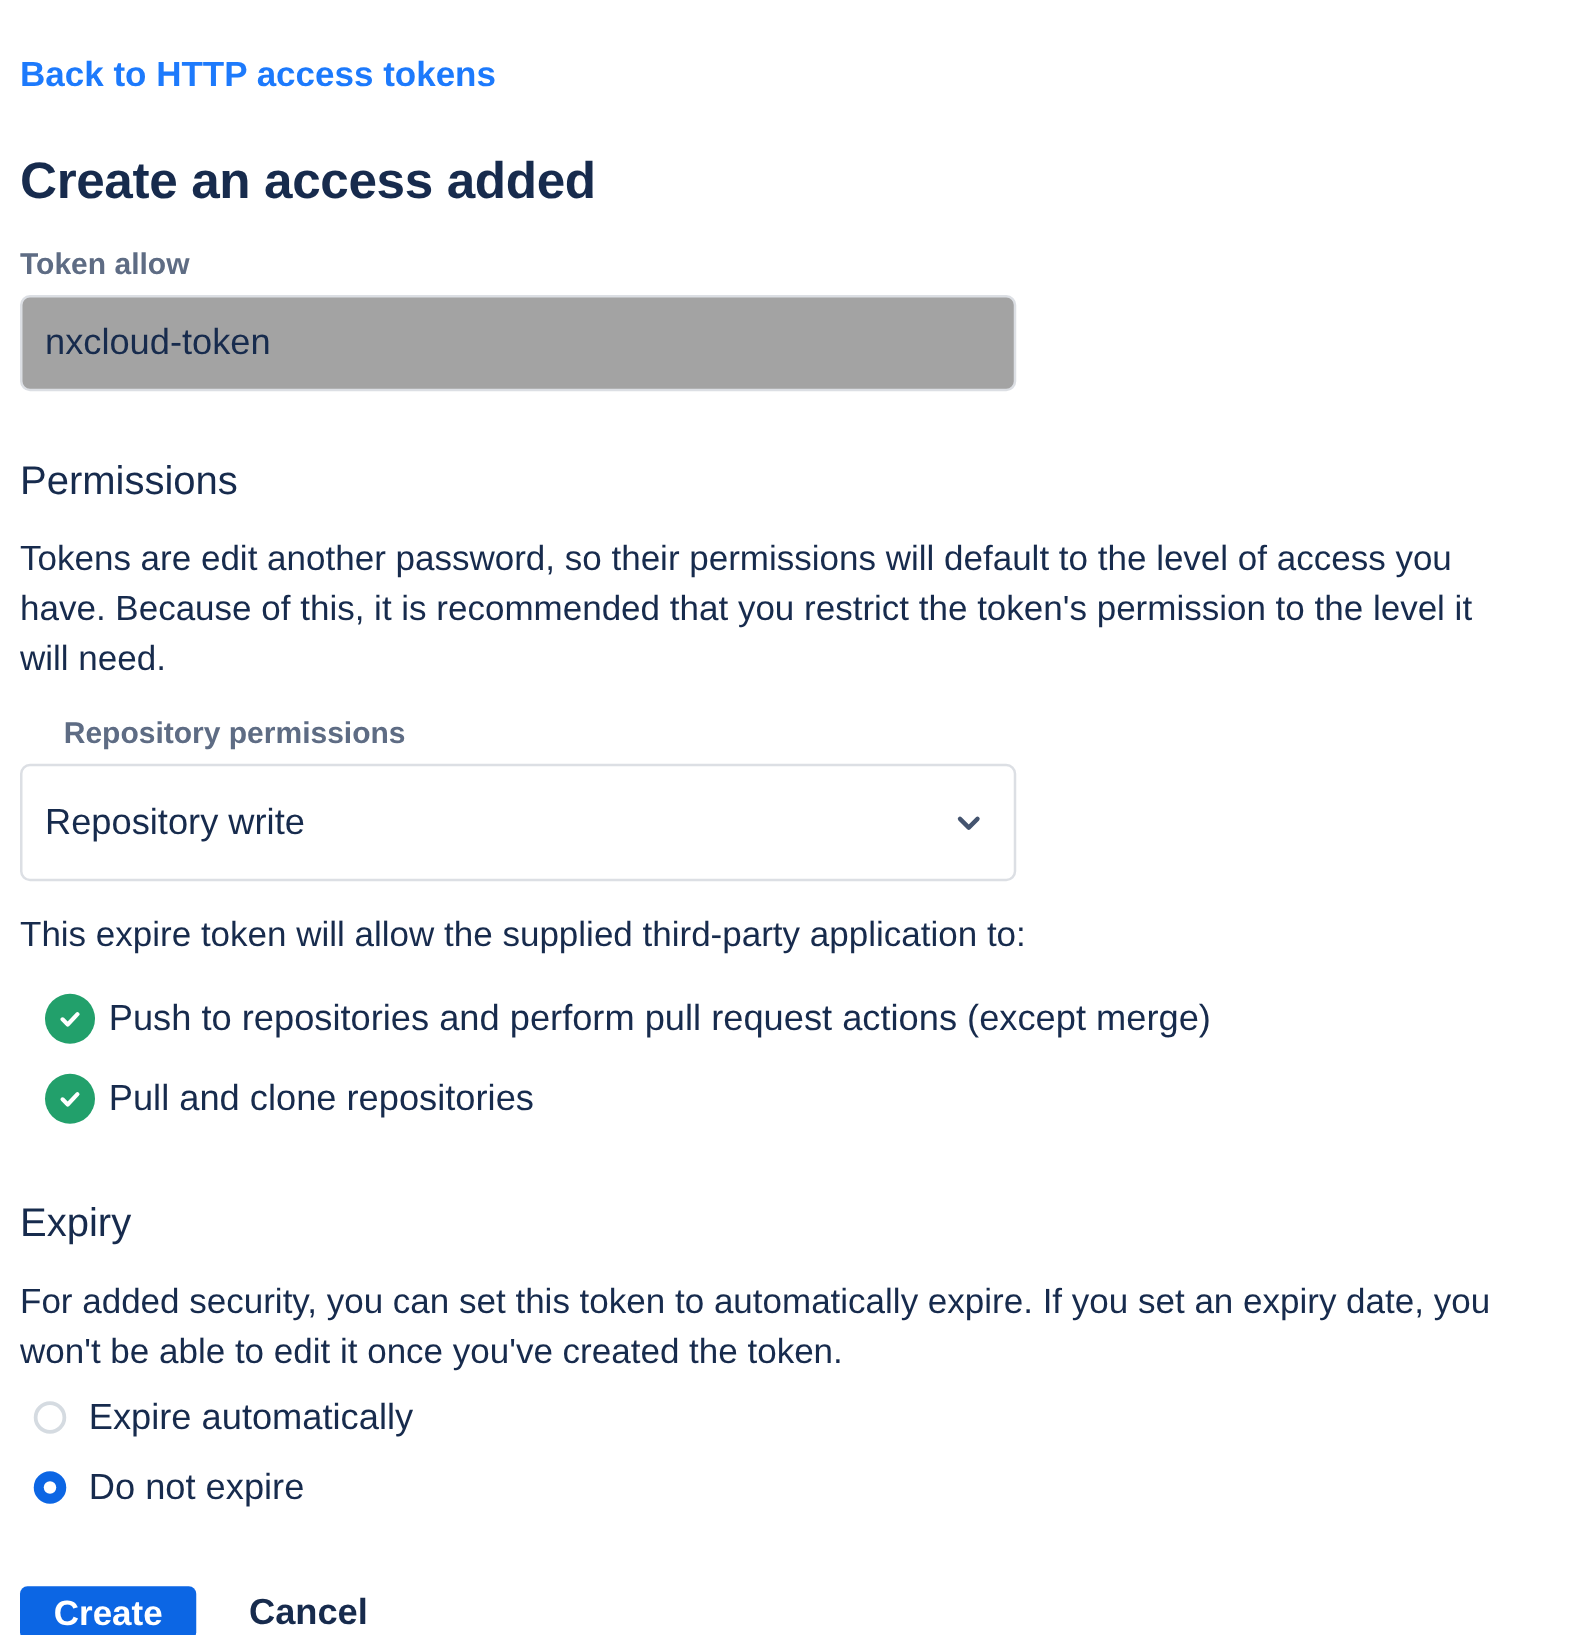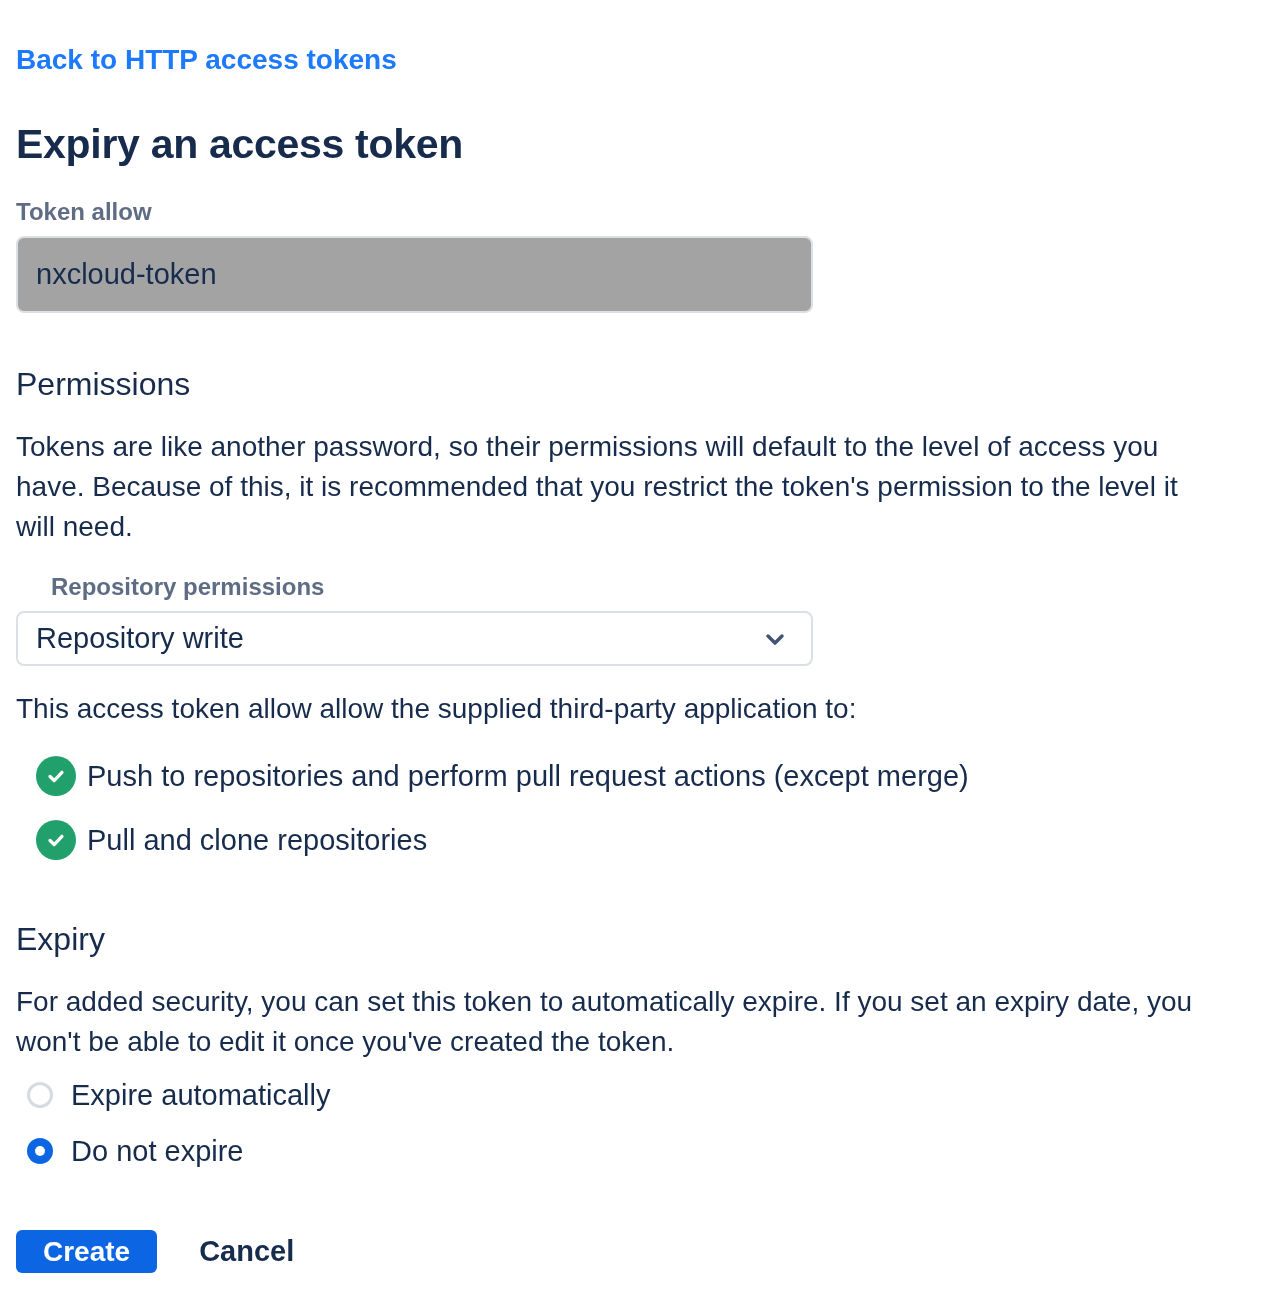--- a/index.html
+++ b/index.html
@@ -66,21 +66,21 @@
     margin: 24px 0 0 0;
     max-width: 1198px;
     font-size: 28px;
     line-height: 40px;
     color: #172B4D;
   }
 
   .select-box {
     margin-top: 10px;
     width: 797px;
-    height: 55px;
+    height: 94px;
     border: 2px solid #DCDFE4;
     border-radius: 8px;
     padding: 0 22px 0 18px;
     display: flex;
     align-items: center;
     justify-content: space-between;
     cursor: pointer;
     background: #ffffff;
   }
   .select-value { font-size: 29px; color: #172B4D; }
@@ -171,42 +171,42 @@
     cursor: pointer;
   }
 </style>
 </head>
 <body>
 
 <div class="page">
 
   <a class="back-link">Back to HTTP access tokens</a>
 
-  <h1 class="page-title">Expiry an access token</h1>
+  <h1 class="page-title">Create an access added</h1>
 
   <div class="field-label">Token allow</div>
 
   <input class="text-input" type="text" value="nxcloud-token" style="">
 
   <h2 class="section-heading">Permissions</h2>
 
-  <p class="body-text">Tokens are like another password, so their permissions will default to the level of access you have. Because of this, it is recommended that you restrict the token's permission to the level it will need.</p>
+  <p class="body-text">Tokens are edit another password, so their permissions will default to the level of access you have. Because of this, it is recommended that you restrict the token's permission to the level it will need.</p>
 
   <div class="field-label" style="margin-top:26px;margin-left:35px;">Repository permissions</div>
 
   <div class="select-box">
     <span class="select-value">Repository write</span>
     <span>
       <svg class="chevron-icon" viewBox="0 0 24 24" fill="none">
         <path d="M6 9.5l6 6 6-6" stroke="#44546F" stroke-width="3" stroke-linecap="round" stroke-linejoin="round"></path>
       </svg>
     </span>
   </div>
 
-  <p class="intro-text">This access token allow allow the supplied third-party application to:</p>
+  <p class="intro-text">This expire token will allow the supplied third-party application to:</p>
 
   <div class="cap-row first">
     <span class="check-circle">
       <svg viewBox="0 0 24 24" fill="none">
         <path d="M5.5 12.5l4.5 4.5 8.5-9" stroke="#ffffff" stroke-width="3.6" stroke-linecap="round" stroke-linejoin="round"></path>
       </svg>
     </span>
     <span class="cap-text">Push to repositories and perform pull request actions (except merge)</span>
   </div>
 

